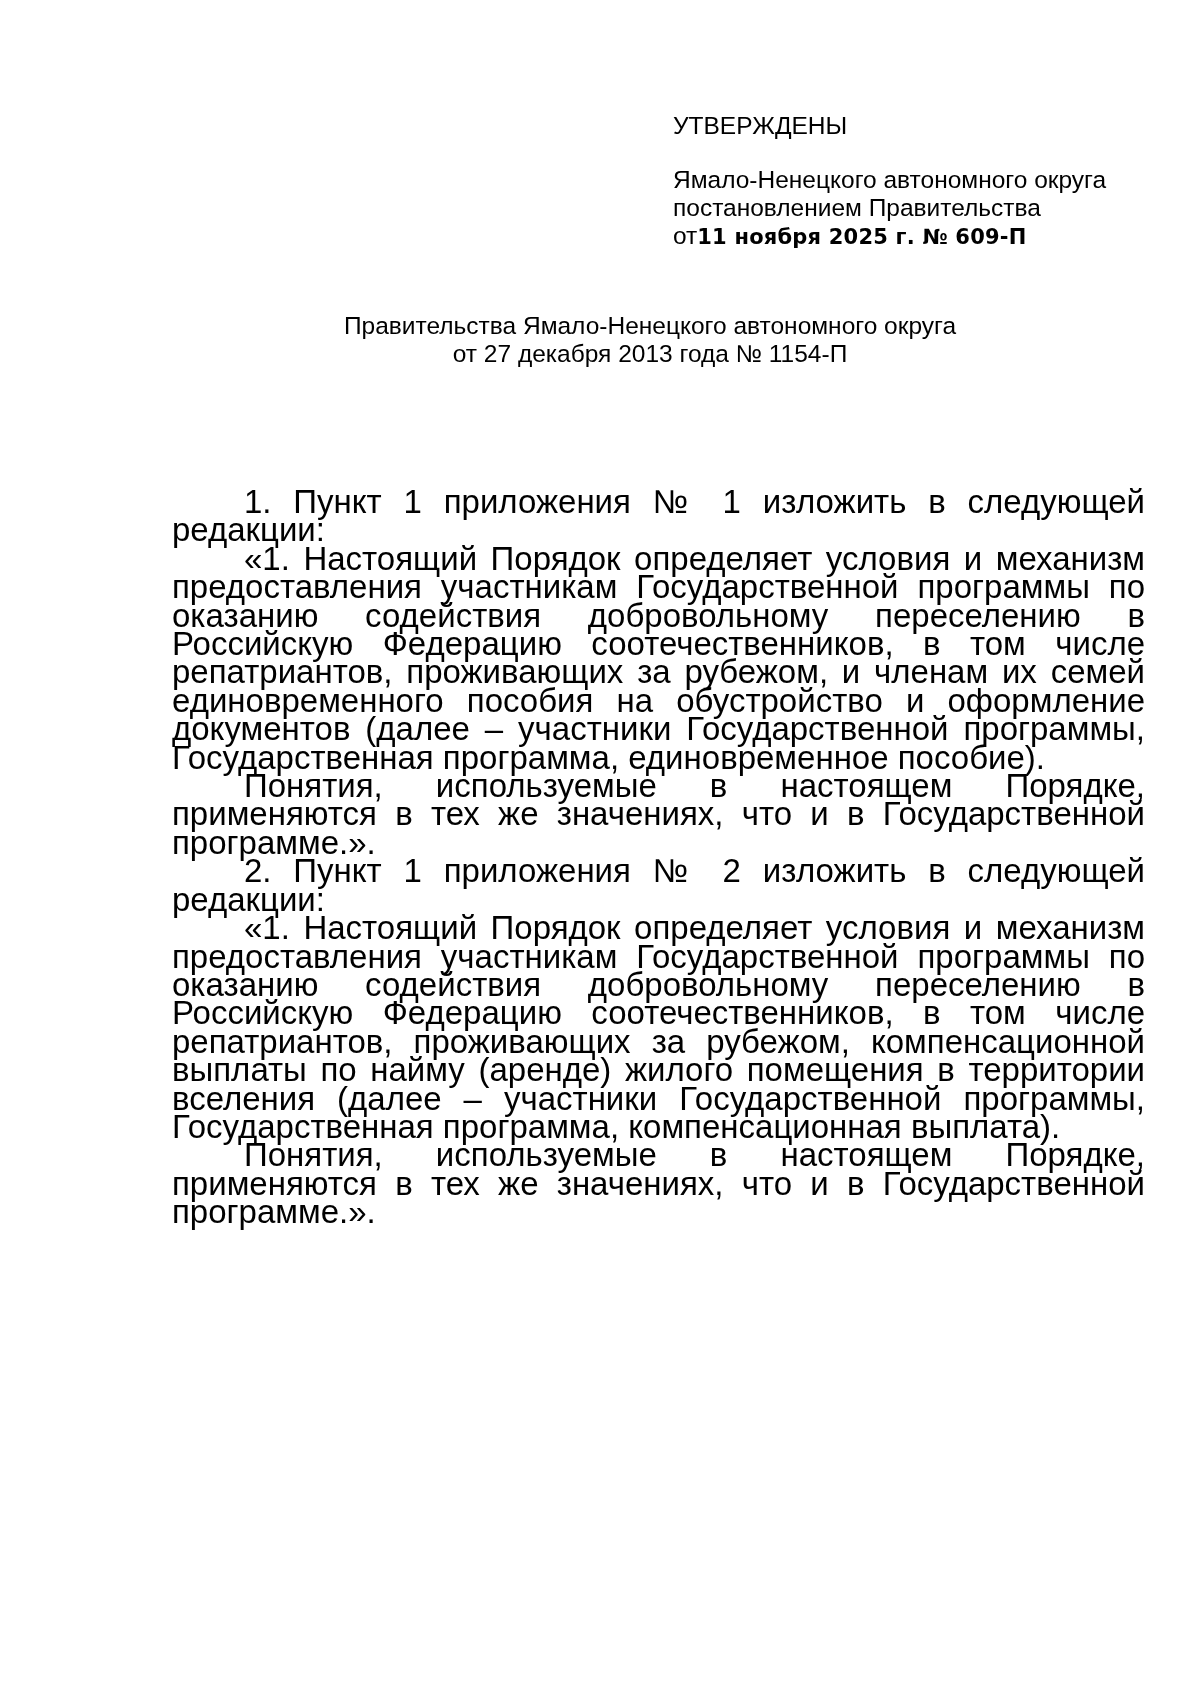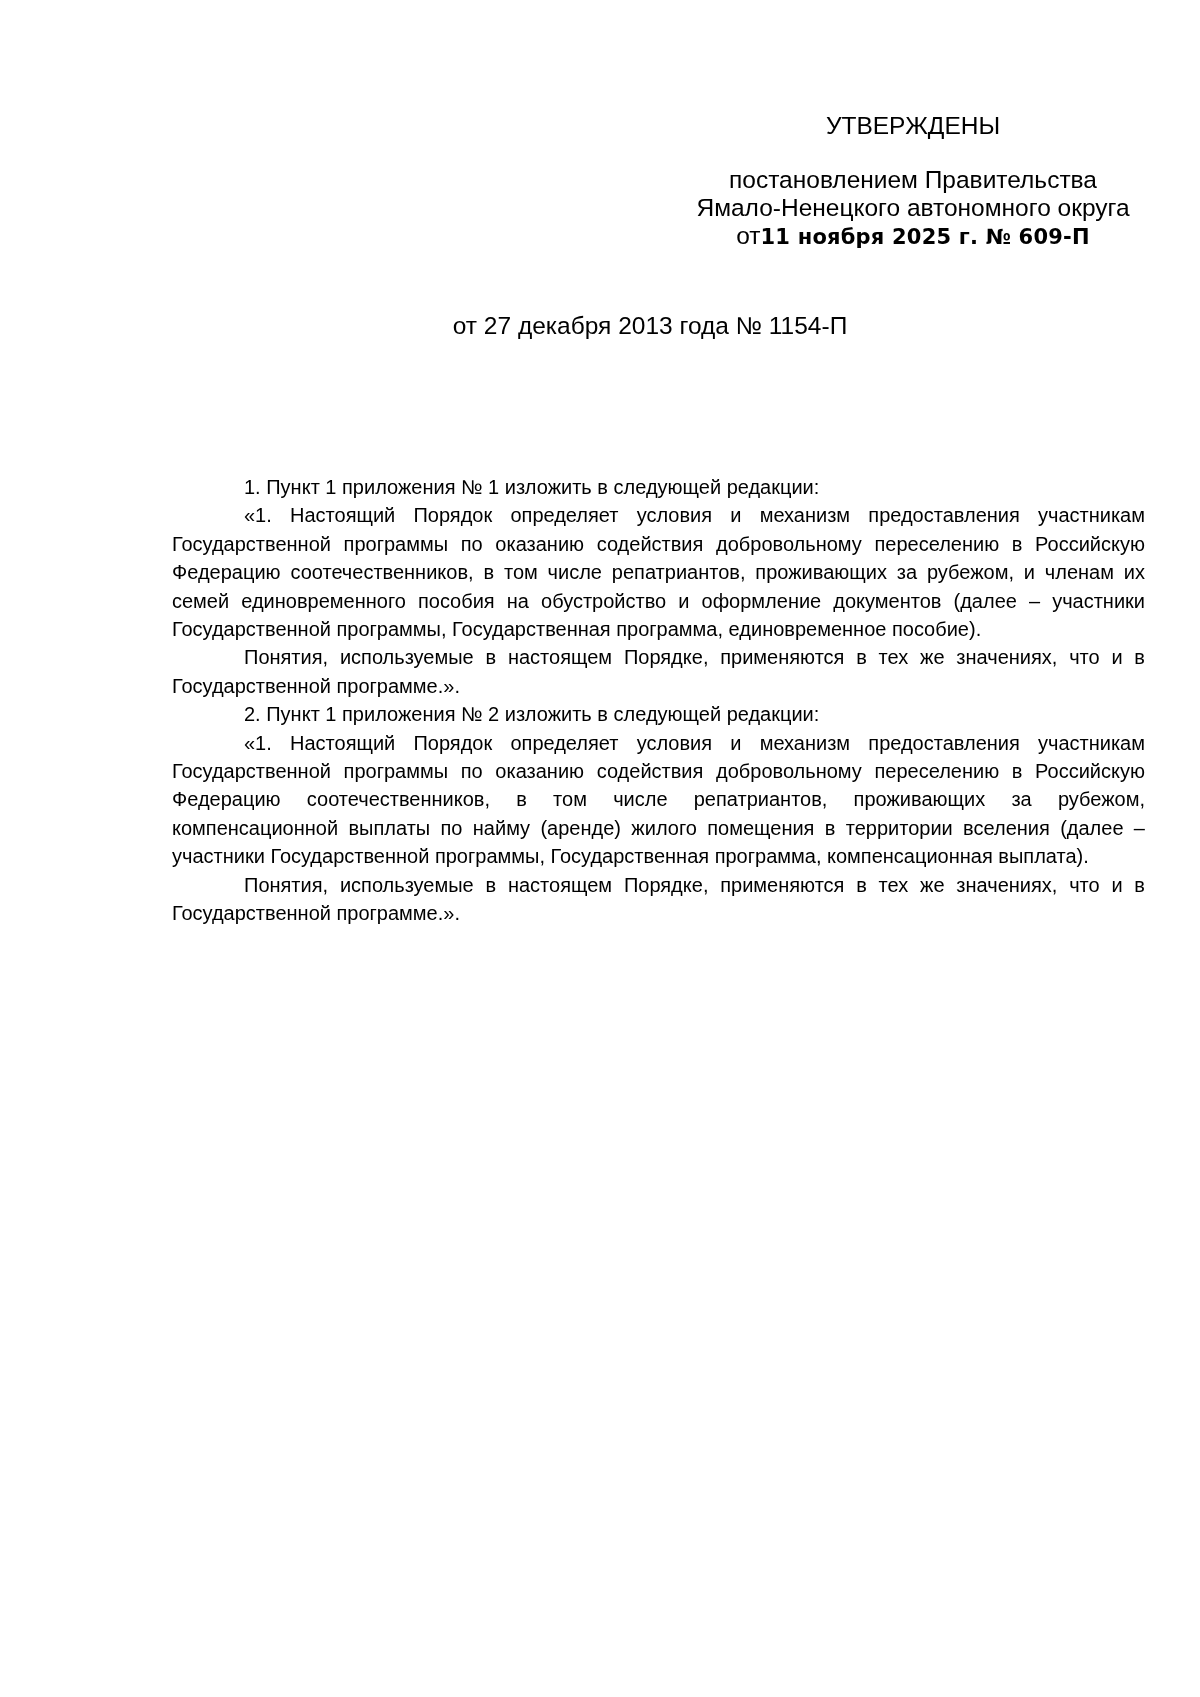--- a/index.html
+++ b/index.html
@@ -24,21 +24,20 @@
       background: #ffffff;
     }
     
     .approval {
       position: absolute;
       left: 673px;
       top: 112px;
       width: 480px;
       font-size: 24.5px;
       line-height: 28px;
-      text-align: center;
     }
     .approval .approved-title {
       display: block;
       margin-bottom: 26px;
     }
     .approval .line {
       display: block;
       white-space: nowrap;
     }
     .approval .date-prefix {
@@ -68,46 +67,47 @@
       font-weight: bold;
     }
     .heading .line {
       display: block;
       white-space: nowrap;
     }
     
     .body-text {
       position: absolute;
       left: 172px;
-      top: 473px;
+      top: 488px;
       width: 973px;
-      font-size: 20px;
+      font-size: 33px;
       line-height: 28.4px;
       text-align: justify;
     }
     .body-text p {
       margin: 0;
       text-indent: 72px;
     }
   </style>
 </head>
 <body>
 
 <div class="page">
 
   <div class="approval">
     <span class="approved-title">УТВЕРЖДЕНЫ</span>
+    <span class="line">Ямало-Ненецкого автономного округа</span>
     <span class="line">постановлением Правительства</span>
-    <span class="line">Ямало-Ненецкого автономного округа</span>
     <span class="line">
       <span class="date-prefix">от</span><span class="date-value">11 ноября 2025 г. № 609-П</span>
     </span>
   </div>
 
   <div class="heading">
+    <span class="line">Правительства Ямало-Ненецкого автономного округа</span>
     <span class="line">от 27 декабря 2013 года № 1154-П</span>
   </div>
 
   <div class="body-text">
     <p>1. Пункт 1 приложения № 1 изложить в следующей редакции:</p>
     <p>«1. Настоящий Порядок определяет условия и механизм предоставления участникам Государственной программы по оказанию содействия добровольному переселению в Российскую Федерацию соотечественников, в том числе репатриантов, проживающих за рубежом, и членам их семей единовременного пособия на обустройство и оформление документов (далее – участники Государственной программы, Государственная программа, единовременное пособие).</p>
     <p>Понятия, используемые в настоящем Порядке, применяются в тех же значениях, что и в Государственной программе.».</p>
     <p>2. Пункт 1 приложения № 2 изложить в следующей редакции:</p>
     <p>«1. Настоящий Порядок определяет условия и механизм предоставления участникам Государственной программы по оказанию содействия добровольному переселению в Российскую Федерацию соотечественников, в том числе репатриантов, проживающих за рубежом, компенсационной выплаты по найму (аренде) жилого помещения в территории вселения (далее – участники Государственной программы, Государственная программа, компенсационная выплата).</p>
     <p>Понятия, используемые в настоящем Порядке, применяются в тех же значениях, что и в Государственной программе.».</p>

